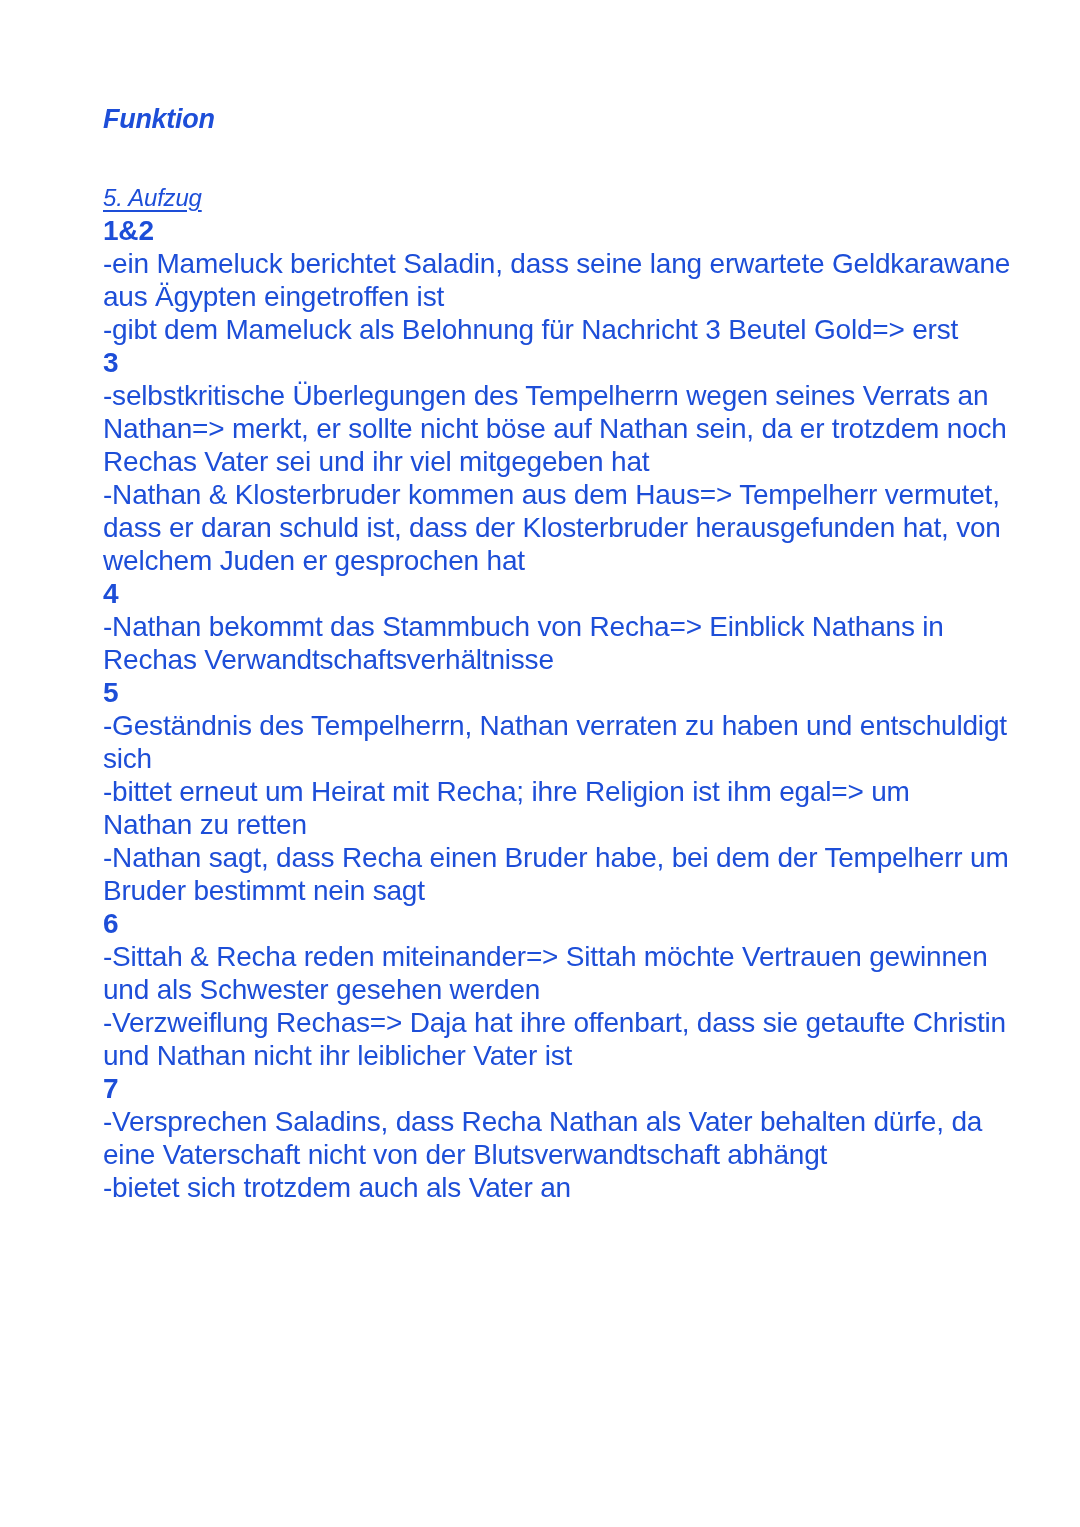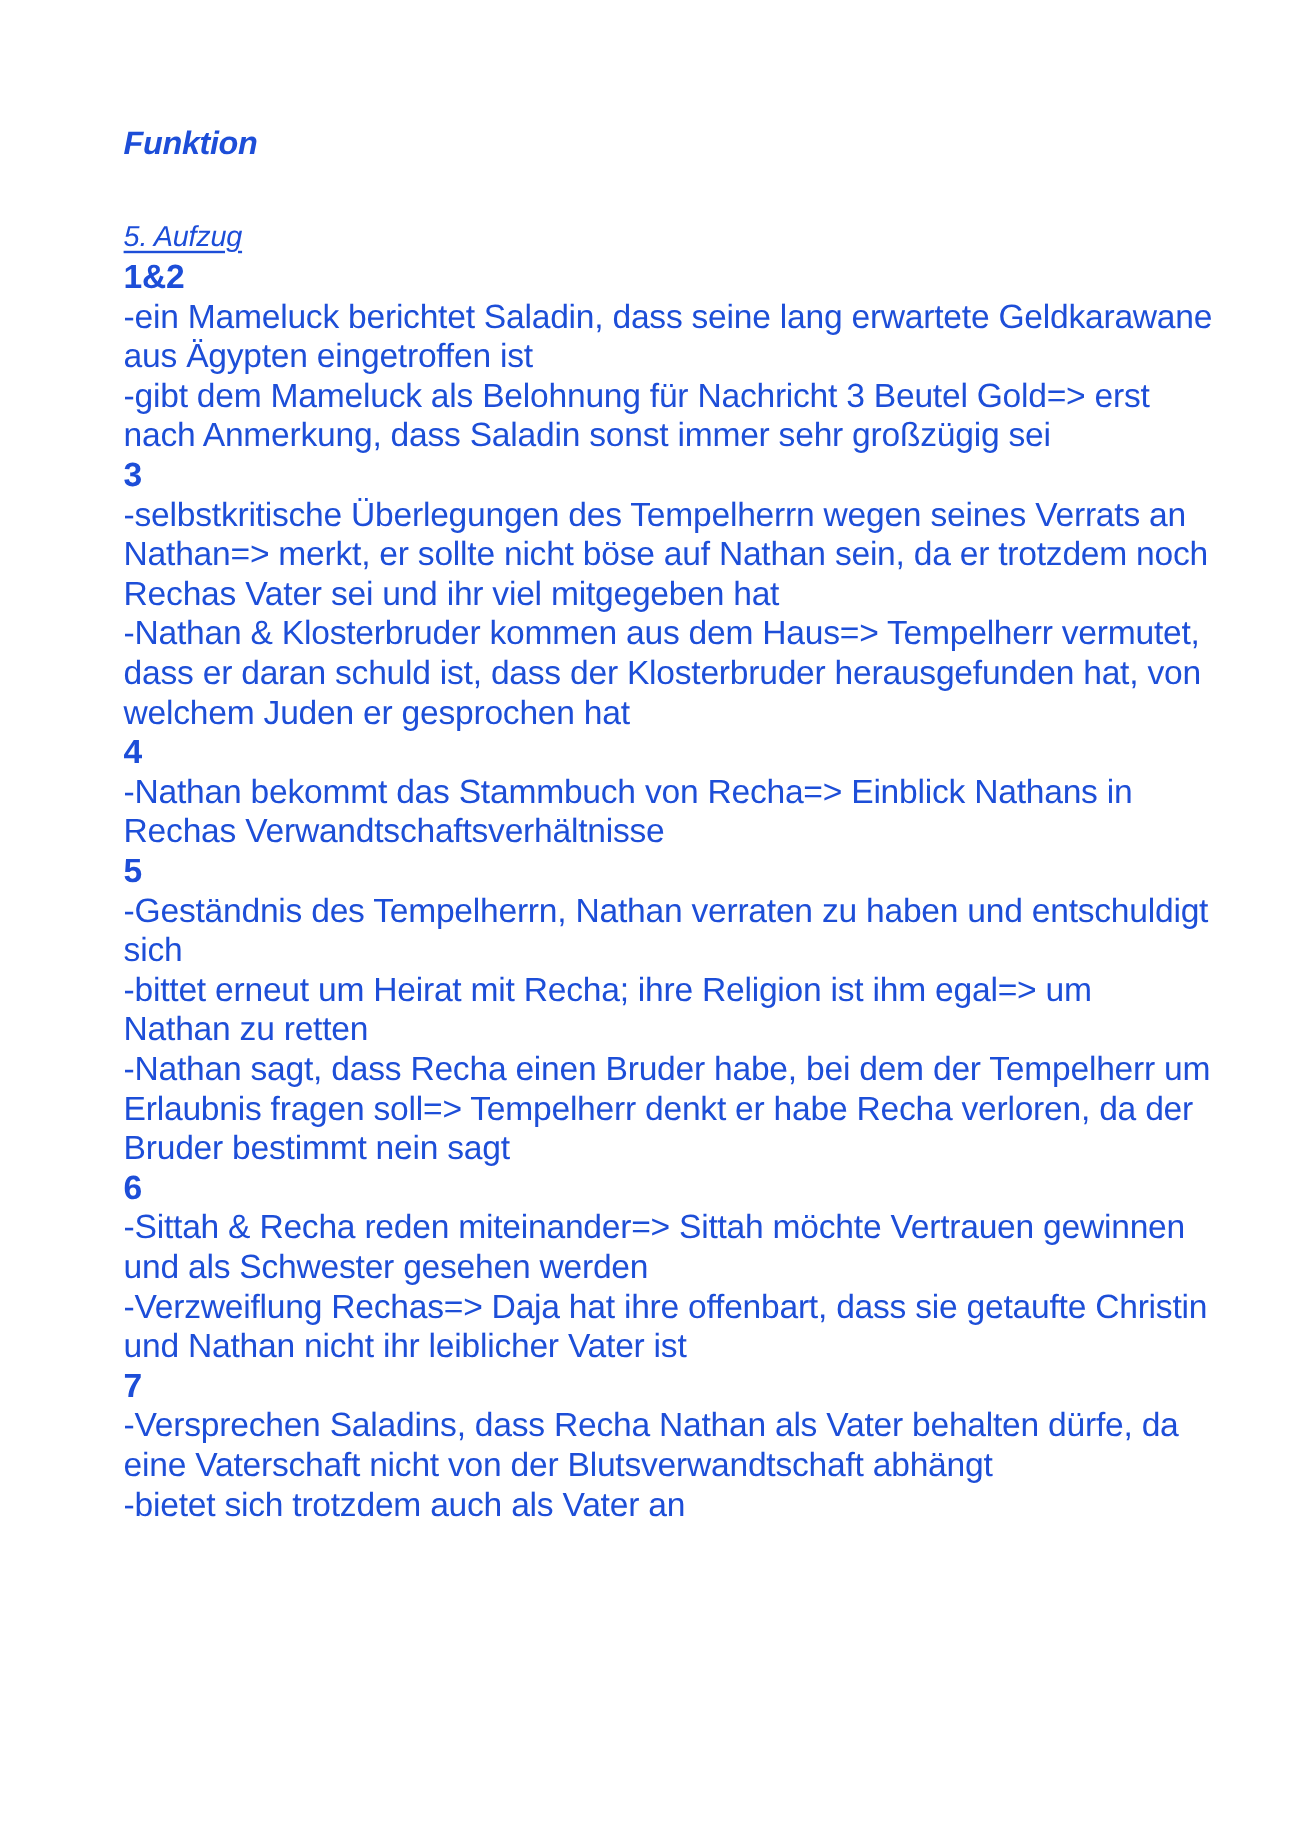--- a/index.html
+++ b/index.html
@@ -82,21 +82,20 @@
     <div class="aufzug-heading-row">
       <span class="aufzug-heading">5. Aufzug</span>
     </div>
 
     <div id="scenes">
         <div class="scene-block">
           <div class="scene-label">1&amp;2</div>
           <div class="text-line">-ein Mameluck berichtet Saladin, dass seine lang erwartete Geldkarawane</div>
           <div class="text-line">aus Ägypten eingetroffen ist</div>
           <div class="text-line">-gibt dem Mameluck als Belohnung für Nachricht 3 Beutel Gold=&gt; erst</div>
-          <div class="text-line">nach Anmerkung, dass Saladin sonst immer sehr großzügig sei</div>
         </div>
         <div class="scene-block">
           <div class="scene-label">3</div>
           <div class="text-line">-selbstkritische Überlegungen des Tempelherrn wegen seines Verrats an</div>
           <div class="text-line">Nathan=&gt; merkt, er sollte nicht böse auf Nathan sein, da er trotzdem noch</div>
           <div class="text-line">Rechas Vater sei und ihr viel mitgegeben hat</div>
           <div class="text-line">-Nathan &amp; Klosterbruder kommen aus dem Haus=&gt; Tempelherr vermutet,</div>
           <div class="text-line">dass er daran schuld ist, dass der Klosterbruder herausgefunden hat, von</div>
           <div class="text-line">welchem Juden er gesprochen hat</div>
         </div>
@@ -105,21 +104,20 @@
           <div class="text-line">-Nathan bekommt das Stammbuch von Recha=&gt; Einblick Nathans in</div>
           <div class="text-line">Rechas Verwandtschaftsverhältnisse</div>
         </div>
         <div class="scene-block">
           <div class="scene-label">5</div>
           <div class="text-line">-Geständnis des Tempelherrn, Nathan verraten zu haben und entschuldigt</div>
           <div class="text-line">sich</div>
           <div class="text-line">-bittet erneut um Heirat mit Recha; ihre Religion ist ihm egal=&gt; um</div>
           <div class="text-line">Nathan zu retten</div>
           <div class="text-line">-Nathan sagt, dass Recha einen Bruder habe, bei dem der Tempelherr um</div>
-          <div class="text-line">Erlaubnis fragen soll=&gt; Tempelherr denkt er habe Recha verloren, da der</div>
           <div class="text-line">Bruder bestimmt nein sagt</div>
         </div>
         <div class="scene-block">
           <div class="scene-label">6</div>
           <div class="text-line">-Sittah &amp; Recha reden miteinander=&gt; Sittah möchte Vertrauen gewinnen</div>
           <div class="text-line">und als Schwester gesehen werden</div>
           <div class="text-line">-Verzweiflung Rechas=&gt; Daja hat ihre offenbart, dass sie getaufte Christin</div>
           <div class="text-line">und Nathan nicht ihr leiblicher Vater ist</div>
         </div>
         <div class="scene-block">

